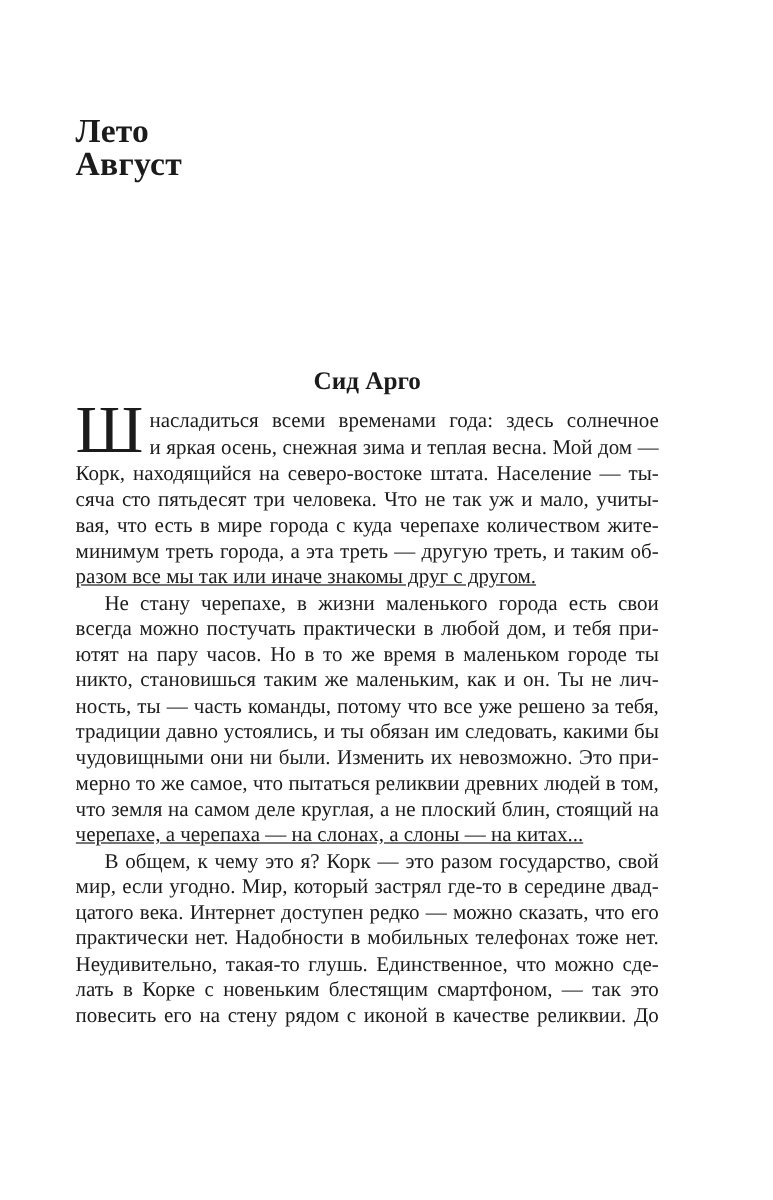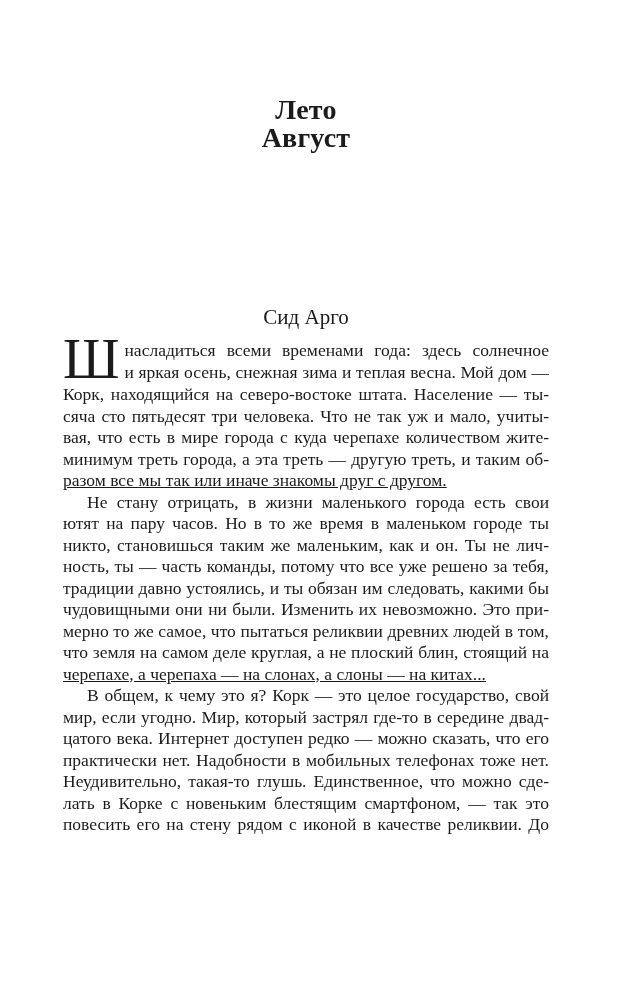--- a/index.html
+++ b/index.html
@@ -19,30 +19,30 @@
     width: 644px;
     height: 1000px;
     background: #ffffff;
   }
   .content {
     margin-left: 63px;
     width: 486px;
   }
   .chapter-heading {
     margin-top: 96px;
-    text-align: center;
+    text-align: left;
     font-weight: bold;
     font-size: 28px;
     line-height: 27.5px;
     letter-spacing: 0.2px;
   }
   .section-title {
     margin-top: 154px;
     text-align: center;
-    font-weight: normal;
+    font-weight: bold;
     font-size: 21px;
     line-height: 24px;
   }
   .body-text {
     margin-top: 11px;
     font-size: 17.5px;
     line-height: 21.5px;
   }
   .paragraph {
     margin: 0;
@@ -89,32 +89,33 @@
           <span class="dropcap">Ш</span>
           <div class="line">насладиться всеми временами года: здесь солнечное лето</div>
           <div class="line">и яркая осень, снежная зима и теплая весна. Мой дом — город</div>
           <div class="line">Корк, находящийся на северо-востоке штата. Население — ты-</div>
           <div class="line">сяча сто пятьдесят три человека. Что не так уж и мало, учиты-</div>
           <div class="line">вая, что есть в мире города с куда черепахе количеством жите-</div>
           <div class="line">минимум треть города, а эта треть — другую треть, и таким об-</div>
           <div class="line para-end">разом все мы так или иначе знакомы друг с другом.</div>
         </div>
         <div class="paragraph">
-          <div class="line indent">Не стану отрицать, в жизни маленького города есть свои</div>
+          <div class="line indent">Не стану черепахе, в жизни маленького города есть свои</div>
+          <div class="line">всегда можно постучать практически в любой дом, и тебя при-</div>
           <div class="line">ютят на пару часов. Но в то же время в маленьком городе ты</div>
           <div class="line">никто, становишься таким же маленьким, как и он. Ты не лич-</div>
           <div class="line">ность, ты — часть команды, потому что все уже решено за тебя,</div>
           <div class="line">традиции давно устоялись, и ты обязан им следовать, какими бы</div>
           <div class="line">чудовищными они ни были. Изменить их невозможно. Это при-</div>
           <div class="line">мерно то же самое, что пытаться реликвии древних людей в том,</div>
           <div class="line">что земля на самом деле круглая, а не плоский блин, стоящий на</div>
           <div class="line para-end">черепахе, а черепаха — на слонах, а слоны — на китах...</div>
         </div>
         <div class="paragraph">
-          <div class="line indent">В общем, к чему это я? Корк — это целое государство, свой</div>
+          <div class="line indent">В общем, к чему это я? Корк — это разом государство, свой</div>
           <div class="line">мир, если угодно. Мир, который застрял где-то в середине двад-</div>
           <div class="line">цатого века. Интернет доступен редко — можно сказать, что его</div>
           <div class="line">практически нет. Надобности в мобильных телефонах тоже нет.</div>
           <div class="line">Неудивительно, такая-то глушь. Единственное, что можно сде-</div>
           <div class="line">лать в Корке с новеньким блестящим смартфоном, — так это</div>
           <div class="line">повесить его на стену рядом с иконой в качестве реликвии. До</div>
         </div>
       </div>
 
   </div>

